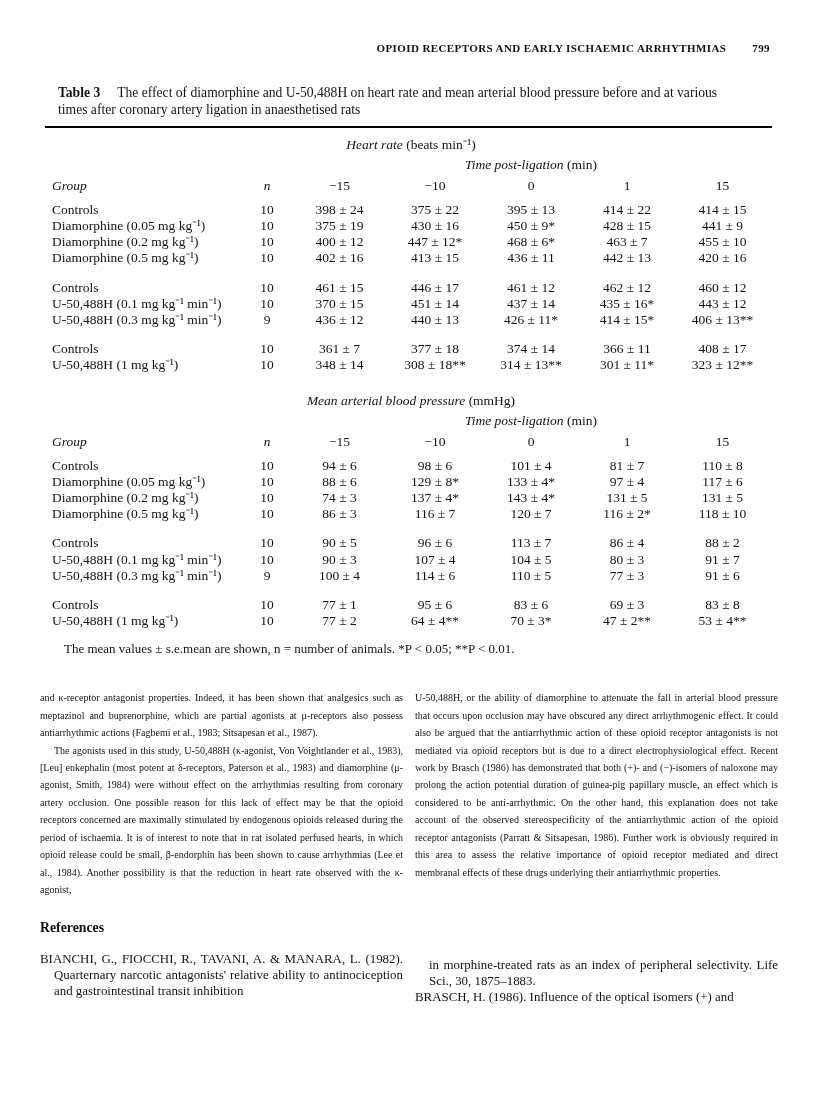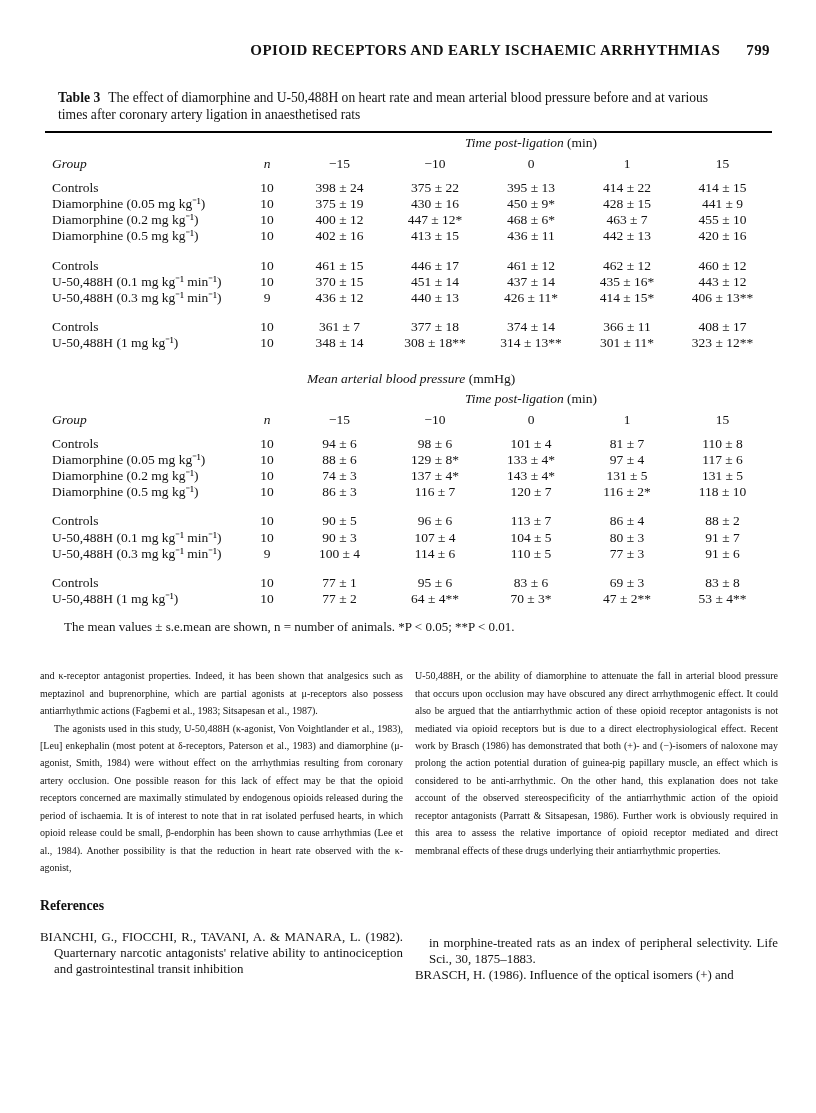--- a/index.html
+++ b/index.html
@@ -2,25 +2,25 @@
 <html><head>
 <meta charset="utf-8">
 <style>
   html,body{margin:0;padding:0;}
   body{
     width:816px;height:1113px;background:#ffffff;color:#121212;
     font-family:"Liberation Serif", serif;overflow:hidden;position:relative;
   }
   .running-head{
     margin:42px 46px 0 0;display:flex;justify-content:flex-end;align-items:baseline;
-    font-weight:bold;font-size:15px;letter-spacing:0.4px;
+    font-weight:bold;font-size:11px;letter-spacing:0.4px;
   }
   .running-head .page-num{margin-left:26px;}
   .caption{margin:30px 0 0 58px;width:676px;font-size:13.6px;line-height:1.28;}
-  .caption .cap-label{font-weight:bold;margin-right:8px;}
+  .caption .cap-label{font-weight:bold;margin-right:17px;}
   .table-rule{margin:7px 0 0 45px;width:727px;border:0;border-top:2.5px solid #000;height:0;}
   table.t{margin-left:52px;width:718px;border-collapse:collapse;table-layout:fixed;font-size:13.5px;}
   table.t td,table.t th{padding:0;font-weight:normal;vertical-align:bottom;}
   .sec-title{text-align:center;padding-top:6px !important;line-height:21px;}
   .sec-title .it{font-style:italic;}
   .time-hdr{text-align:center;line-height:20px;}
   .time-hdr .it{font-style:italic;}
   .colhdr td{line-height:21px;padding-bottom:6px !important;margin-top:10px;}
   .it{font-style:italic;}
   .c{text-align:center;}
@@ -59,20 +59,26 @@
     <col style="width:190px">
       <col style="width:50px">
       <col style="width:95px">
       <col style="width:96px">
       <col style="width:96px">
       <col style="width:96px">
       <col style="width:95px">
   </colgroup>
 
   <tbody>
+      <tr>
+    <td colspan="7" class="sec-title">
+      <span class="it">Heart rate</span>
+      <span>(beats min⁻¹)</span>
+    </td>
+  </tr>
   <tr>
     <td colspan="2"></td>
     <td colspan="5" class="time-hdr">
       <span class="it">Time post-ligation</span>
       <span>(min)</span>
     </td>
   </tr>
   <tr class="colhdr">
     <td class="l it">Group</td>
     <td class="c it">n</td>

